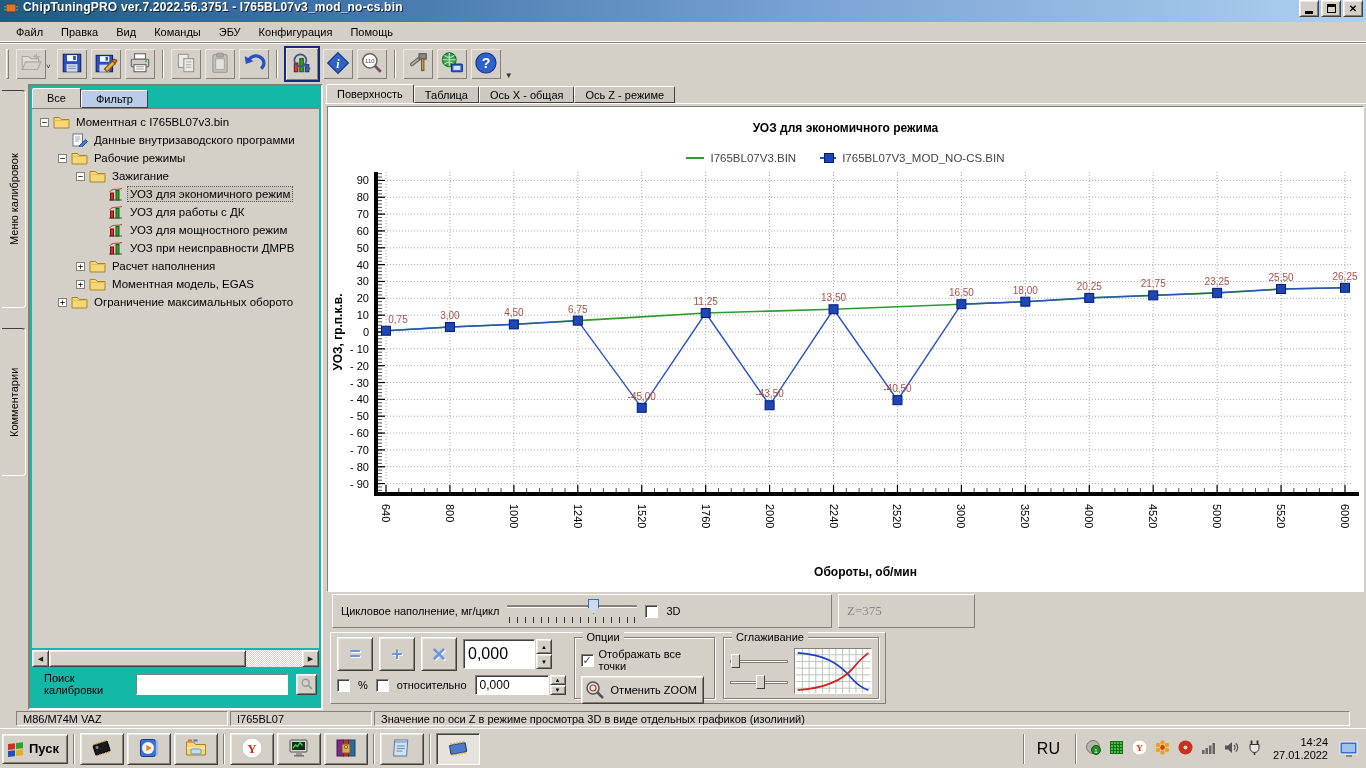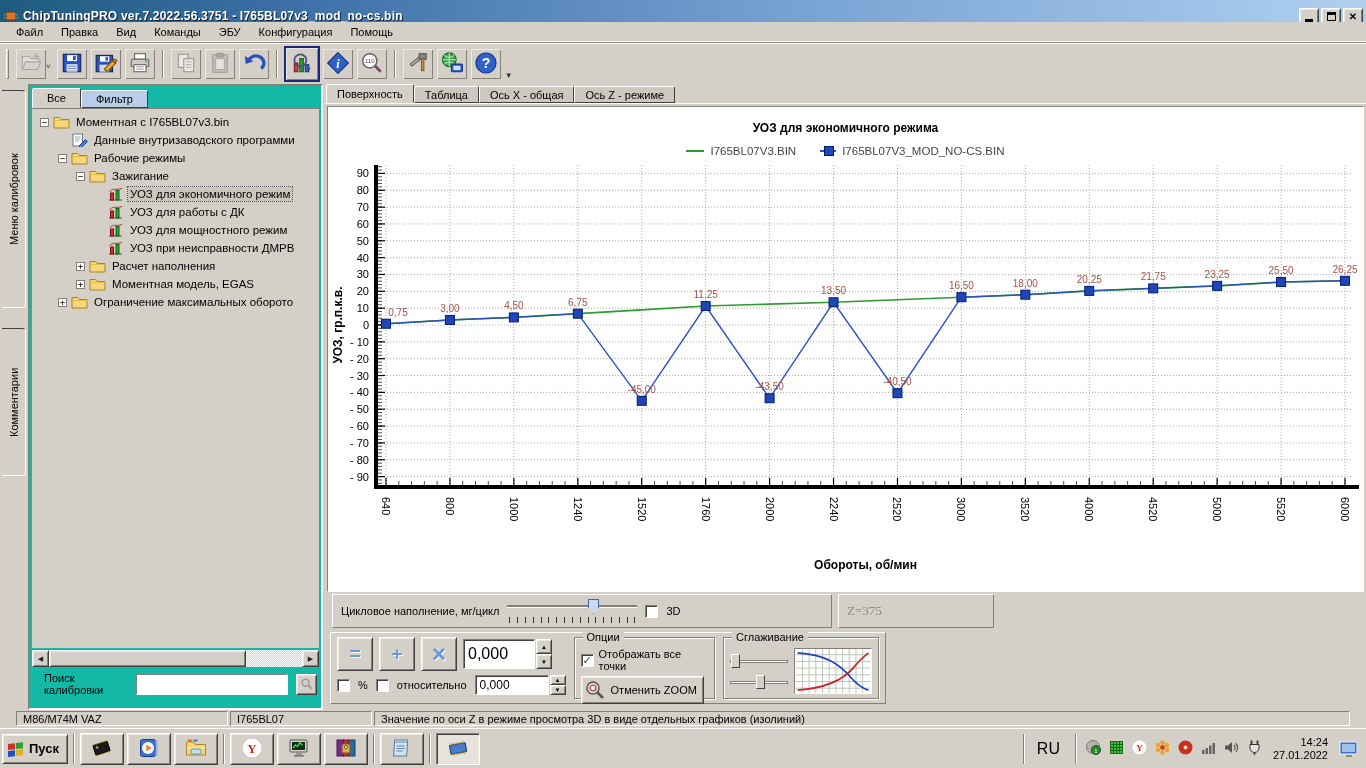--- a/index.html
+++ b/index.html
@@ -7,21 +7,21 @@
   body { font-family:"Liberation Sans", sans-serif; font-size:11px; background:#d4d0c8; color:#000; position:relative; }
 
   .bevel-out { border:1px solid; border-color:#ffffff #404040 #404040 #ffffff; box-shadow:inset 1px 1px 0 #ece9e2, inset -1px -1px 0 #848078; }
   .bevel-thin { border:1px solid; border-color:#ffffff #848078 #848078 #ffffff; }
   .bevel-in { border:1px solid; border-color:#848078 #ffffff #ffffff #848078; }
   .field { background:#fff; border:1px solid; border-color:#848078 #ffffff #ffffff #848078; box-shadow:inset 1px 1px 0 #404040; }
 
   
   .titlebar { position:absolute; left:0; top:0; width:1366px; height:32px;
     background:linear-gradient(90deg,#1e5c7e 0%, #3a6ea5 20%, #7aa4d4 60%, #aed0f0 100%);
-    display:flex; align-items:center; padding:0 3px; }
+    display:flex; padding:0 3px; }
   .titlebar .ticon { width:16px; height:16px; margin-right:4px; }
   .titlebar .ttext { color:#fff; font-weight:bold; font-size:12px; letter-spacing:.2px; flex:1;
     text-shadow:1px 1px 0 #123; white-space:nowrap; overflow:hidden; }
   .tbtns { display:flex; gap:2px; }
   .tbtn { width:20px; height:17px; background:#d4d0c8; display:flex; align-items:center; justify-content:center;
     font-size:10px; font-weight:bold; cursor:pointer; }
   .gl-min { width:8px; height:3px; background:#000; margin-top:8px; }
   .gl-max { width:9px; height:9px; border:1px solid #000; border-top-width:3px; }
 
   
@@ -79,21 +79,21 @@
   .workspace { position:absolute; left:325px; top:0; width:1041px; height:626px; }
   .ws-tabs { display:flex; height:19px; padding-left:1px; }
   .wtab { padding:3px 10px 2px; background:#d4d0c8; border:1px solid; border-color:#fff #404040 transparent #fff;
     border-radius:2px 2px 0 0; cursor:pointer; }
   .wtab.inactive { margin-top:2px; padding-top:2px; background:#ccc8c0; border-color:#fff #404040 #404040 #fff; }
   .ws-line { height:2px; border-top:1px solid #fff; }
 
   .chartbox { margin:1px 2px 0 2px; height:486px; background:#fff; border:1px solid; border-color:#848078 #fff #fff #848078; position:relative; }
   .chart-title { text-align:center; font-weight:bold; font-size:12px; margin-top:14px; }
   .chart-legend { display:flex; justify-content:center; align-items:center; gap:24px; margin-top:10px; font-size:11.5px; color:#444; }
-  .leg-item { display:flex; align-items:center; gap:6px; }
+  .leg-item { display:flex; align-items:center; gap:6px;margin-top:7px; }
   .leg-line { width:18px; height:0; border-top:2px solid #2e9b2e; }
   .leg-sq { width:16px; height:2px; background:#2a52be; position:relative; }
   .leg-sq::after { content:""; position:absolute; left:4px; top:-4px; width:8px; height:8px; background:#1f46b4; border:1px solid #001c70; }
   #plot { display:block; margin-top:2px; }
 
   .grid { stroke:#a8a8a8; stroke-width:1; stroke-dasharray:1 2; fill:none; }
   .ytick { font:11px "Liberation Sans",sans-serif; fill:#000; }
   .xtick { font:11px "Liberation Sans",sans-serif; fill:#000; }
   .ptlabel { font:10px "Liberation Sans",sans-serif; }
 
@@ -102,21 +102,21 @@
   .r1panel { width:500px; height:34px; background:#d4d0c8; display:flex; align-items:center; padding:0 8px; gap:8px; }
   .sliderwrap { width:130px; position:relative; height:30px; }
   .sl-track { position:absolute; left:0; right:0; top:9px; height:2px; background:#848078; box-shadow:0 1px 0 #fff; }
   .sl-thumb { position:absolute; top:3px; left:62%; width:11px; height:15px; background:#cdd9ec; border:1px solid #3a6ea5;
     clip-path:polygon(0 0,100% 0,100% 55%,50% 100%,0 55%); cursor:grab; }
   .sl-ticks { position:absolute; left:2px; right:2px; top:21px; display:flex; justify-content:space-between; }
   .sl-ticks i { width:1px; height:6px; background:#333; }
   .cb { width:13px; height:13px; background:#fff; border:1px solid; border-color:#848078 #fff #fff #848078;
     box-shadow:inset 1px 1px 0 #404040; display:inline-flex; align-items:center; justify-content:center;
     font-size:11px; line-height:1; color:#444; cursor:pointer; flex:none; }
-  .zbox { width:156px; height:34px; display:flex; align-items:center; padding-left:8px;
+  .zbox { width:137px; height:34px; display:flex; align-items:center; padding-left:8px;
     font:13px "Liberation Serif",serif; color:#8a8a8a; background:#d4d0c8; }
 
   .row2 { position:absolute; left:5px; top:548px; width:556px; height:72px; background:#d4d0c8; display:flex; padding:4px 6px; gap:8px; }
   .r2left { display:flex; flex-direction:column; gap:4px; }
   .r2top { display:flex; gap:6px; align-items:center; }
   .r2bot { display:flex; gap:8px; align-items:center; }
   .opbtn { width:36px; height:34px; background:#d4d0c8; display:flex; align-items:center; justify-content:center;
     font-size:19px; font-weight:bold; color:#6b96dd; cursor:pointer; text-shadow:1px 1px 0 #fff; }
   .spin { display:flex; align-items:stretch; }
   .spin .sval { display:flex; align-items:center; padding-left:4px; font-family:"Liberation Sans",sans-serif; }

